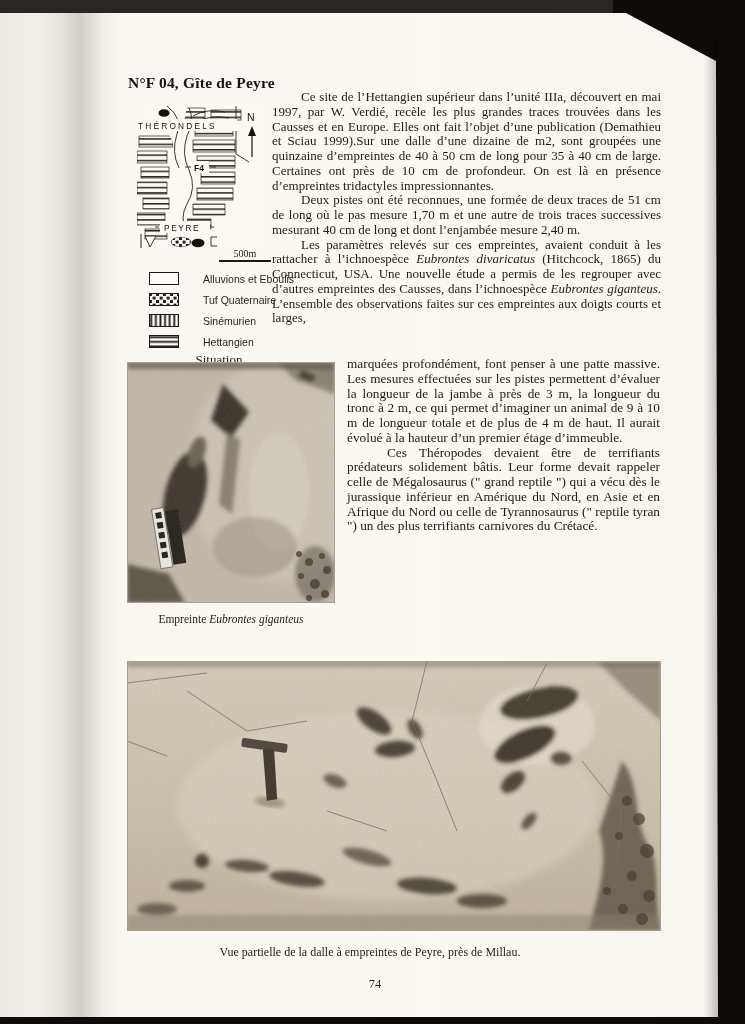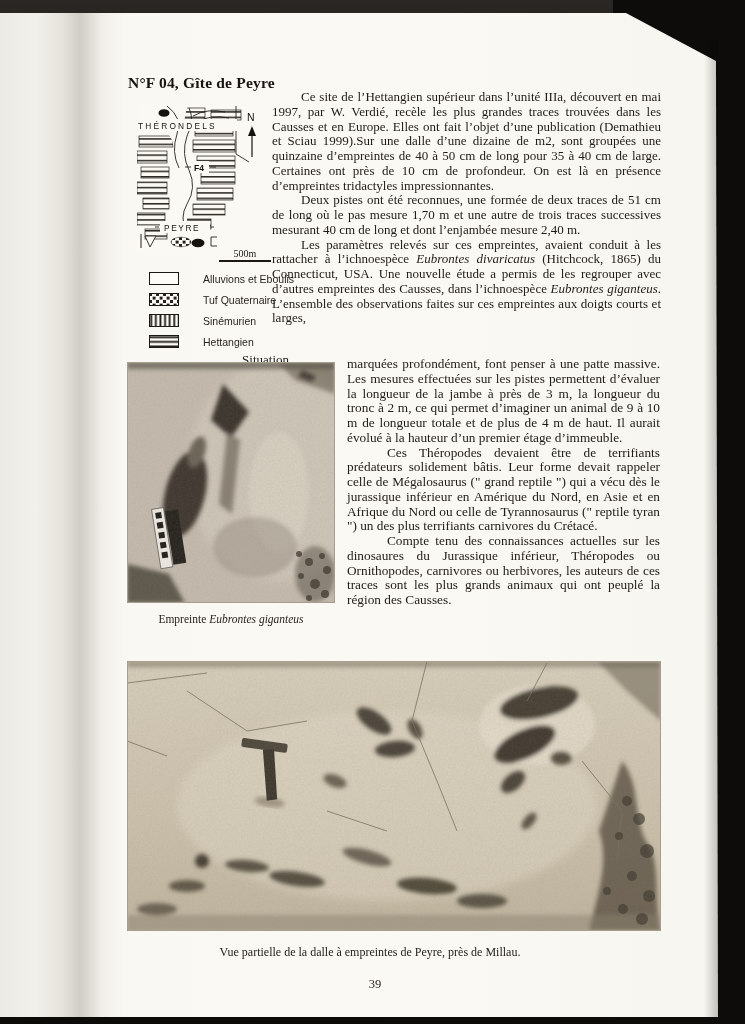--- a/index.html
+++ b/index.html
@@ -31,21 +31,21 @@
   .ind2{text-indent:40px;}
   
   .map{position:absolute;left:137px;top:104px;}
   .north{position:absolute;left:243px;top:109px;}
   .scalebar{position:absolute;left:219px;top:248px;width:52px;text-align:center;
     font-family:Liberation Serif, serif;font-size:10px;color:#1b1814;
     border-bottom:2px solid #1b1814;padding-bottom:1px;}
   .legend{position:absolute;left:149px;top:271px;display:flex;flex-direction:column;gap:6px;}
   .lrow{display:flex;align-items:center;gap:24px;height:15px;}
   .llab{font-family:"Liberation Sans",sans-serif;font-size:10.5px;color:#2a2520;white-space:nowrap;}
-  .situation{position:absolute;left:149px;top:352px;width:140px;text-align:right;font-size:13px;color:#201c18;}
+  .situation{position:absolute;left:149px;top:352px;width:140px;text-align:center;font-size:13px;color:#201c18;}
   
   .photo1{position:absolute;left:127px;top:362px;width:208px;height:241px;}
   .photo2{position:absolute;left:127px;top:661px;width:534px;height:270px;}
   .photo1 svg,.photo2 svg{display:block;}
   .cap1{position:absolute;left:112px;top:613px;width:238px;text-align:center;font-size:11.5px;color:#26221d;}
   .cap2{position:absolute;left:70px;top:945px;width:600px;text-align:center;font-size:12px;color:#26221d;}
   .pnum{position:absolute;left:30px;top:977px;width:690px;text-align:center;font-size:12.5px;color:#2b2620;}
   .svgtext{font-family:"Liberation Sans",sans-serif;fill:#16130f;}
 </style>
 </head>
@@ -227,21 +227,20 @@
   </div>
 
   <div class="body-wide">
     <p class="ind"><span>Ce site de l’Hettangien supérieur dans l’unité IIIa, découvert en mai 1997, par W. Verdié, recèle les plus grandes traces trouvées dans les Causses et en Europe. Elles ont fait l’objet d’une publication (Demathieu et Sciau 1999).Sur une dalle d’une dizaine de m2, sont groupées une quinzaine d’empreintes de 40 à 50 cm de long pour 35 à 40 cm de large. Certaines ont près de 10 cm de profondeur. On est là en présence d’empreintes tridactyles impressionnantes.</span></p>
     <p class="ind"><span>Deux pistes ont été reconnues, une formée de deux traces de 51 cm de long où le pas mesure 1,70 m et une autre de trois traces successives mesurant 40 cm de long et dont l’enjambée mesure 2,40 m.</span></p>
     <p class="ind"><span>Les paramètres relevés sur ces empreintes, avaient conduit à les rattacher à l’ichnoespèce </span><i>Eubrontes divaricatus</i><span> (Hitchcock, 1865)  du Connecticut, USA. Une nouvelle étude a permis de les regrouper avec d’autres empreintes des Causses, dans l’ichnoespèce </span><i>Eubrontes giganteus</i><span>. L’ensemble des observations faites sur ces empreintes aux doigts courts et larges,</span></p>
   </div>
   <div class="body-narrow">
     <p><span>marquées profondément, font penser à une patte massive. Les mesures effectuées sur les pistes permettent d’évaluer la longueur de la jambe à près de 3 m, la longueur du tronc à 2 m, ce qui permet d’imaginer un animal de 9 à 10 m de longueur totale et de plus de 4 m de haut. Il aurait évolué à la hauteur d’un premier étage d’immeuble.</span></p>
     <p class="ind2"><span>Ces Théropodes devaient être de terrifiants prédateurs solidement bâtis.  Leur forme devait rappeler celle de Mégalosaurus (" grand reptile ") qui a vécu dès le jurassique inférieur en Amérique du Nord, en Asie et en Afrique du Nord ou celle de Tyrannosaurus (" reptile tyran ") un des plus terrifiants carnivores du Crétacé.</span></p>
-    <p class="ind2"><span>Compte tenu des connaissances actuelles sur les dinosaures du Jurassique inférieur, Théropodes ou Ornithopodes, carnivores ou herbivores, les auteurs de ces traces sont les plus grands animaux qui ont peuplé la région des Causses.</span></p>
   </div>
 
   <div class="photo2">
     <svg width="534" height="270" viewBox="0 0 534 270">
       <defs>
         <linearGradient id="slabg" x1="0" y1="0" x2="0" y2="1">
           <stop offset="0" stop-color="#d9d0bd"></stop>
             <stop offset="0.6" stop-color="#cdc3ae"></stop>
             <stop offset="1" stop-color="#c2b7a0"></stop>
         </linearGradient>
@@ -296,14 +295,14 @@
         <circle cx="496" cy="248" r="5"></circle>
           <circle cx="515" cy="258" r="6"></circle>
           <circle cx="480" cy="230" r="4"></circle>
       </g>
       <rect width="534" height="270" filter="url(#grain)" opacity="0.5"></rect>
       <rect x="0.5" y="0.5" width="533" height="269" fill="none" stroke="#a79d8f" stroke-width="1"></rect>
     </svg>
   </div>
   <div class="cap2">Vue partielle de la dalle à empreintes de Peyre, près de Millau.</div>
 
-  <div class="pnum">39</div>
+  <div class="pnum">74</div>
 </div>
 
 </body></html>

